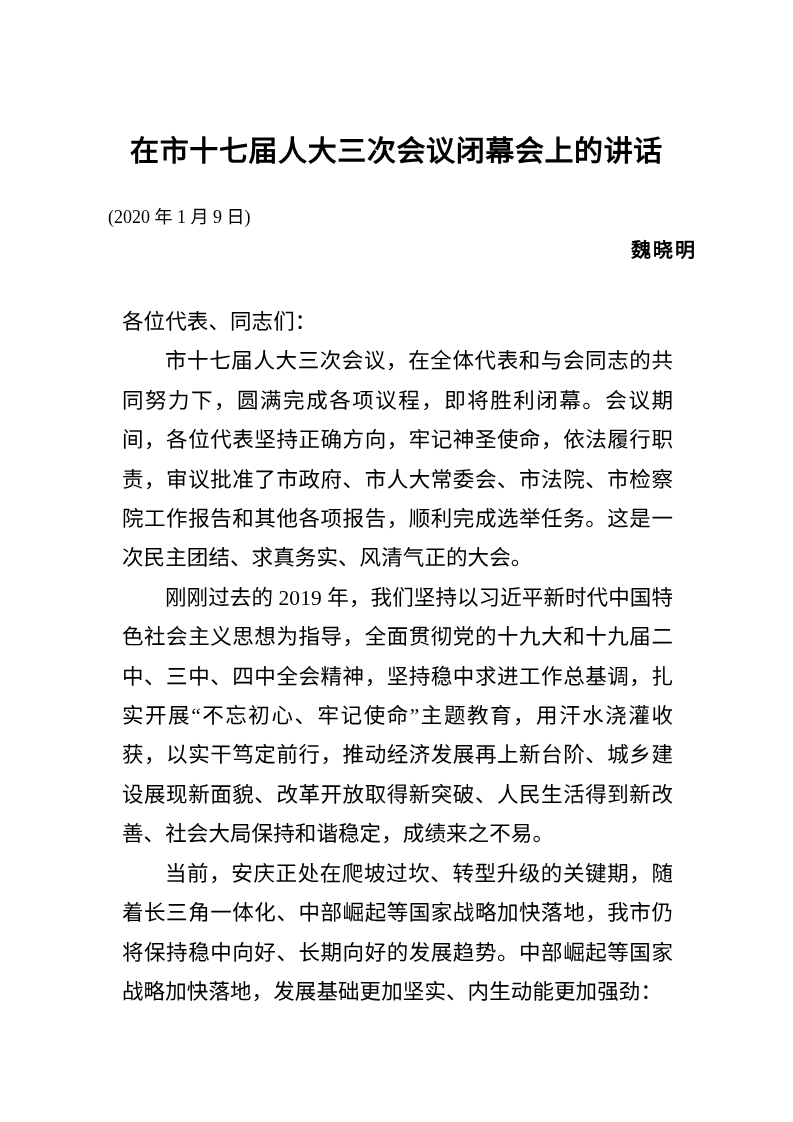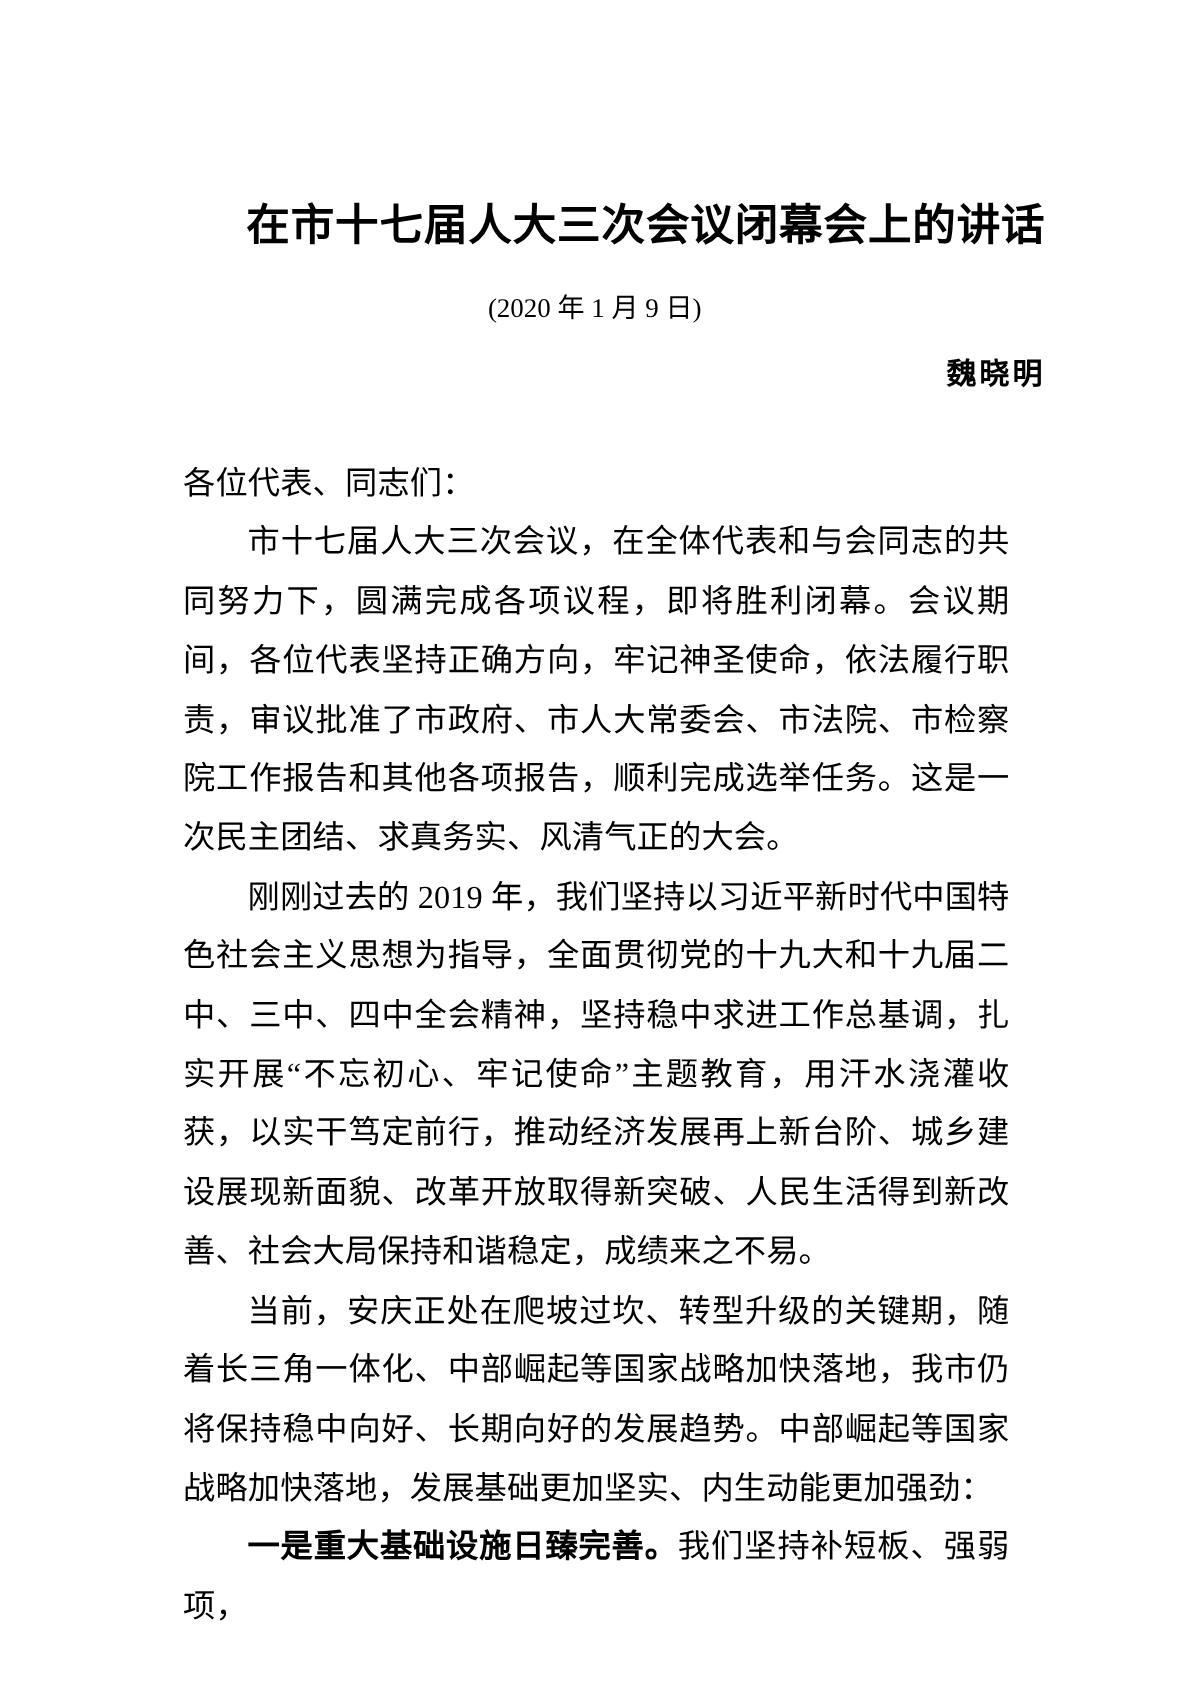--- a/index.html
+++ b/index.html
@@ -28,38 +28,37 @@
     width: 793px;
   }
 
   .doc-title {
     margin: 0;
     padding: 0;
     position: absolute;
     left: 96px;
     top: 131px;
     width: 601px;
-    text-align: right;
+    text-align: center;
     font-family: "Liberation Serif", "DejaVu Serif", serif;
     font-size: 29px;
     font-weight: bold;
     line-height: 40px;
     letter-spacing: 0.6px;
     color: #000000;
     white-space: nowrap;
   }
 
   .doc-date {
-    margin: 0;
+    margin: 12px;
     padding: 0;
     position: absolute;
     left: 96px;
     top: 192px;
     width: 601px;
-    text-align: center;
     font-family: "Liberation Serif", "DejaVu Serif", serif;
     font-size: 18px;
     font-weight: normal;
     line-height: 26px;
     color: #000000;
     white-space: nowrap;
   }
 
   .doc-author {
     margin: 0;
@@ -128,19 +127,16 @@
   <div class="doc-body">
 
     <p class="para">各位代表、同志们：</p>
 
     <p class="para indent">市十七届人大三次会议，在全体代表和与会同志的共同努力下，圆满完成各项议程，即将胜利闭幕。会议期间，各位代表坚持正确方向，牢记神圣使命，依法履行职责，审议批准了市政府、市人大常委会、市法院、市检察院工作报告和其他各项报告，顺利完成选举任务。这是一次民主团结、求真务实、风清气正的大会。</p>
 
     <p class="para indent">刚刚过去的 2019 年，我们坚持以习近平新时代中国特色社会主义思想为指导，全面贯彻党的十九大和十九届二中、三中、四中全会精神，坚持稳中求进工作总基调，扎实开展“不忘初心、牢记使命”主题教育，用汗水浇灌收获，以实干笃定前行，推动经济发展再上新台阶、城乡建设展现新面貌、改革开放取得新突破、人民生活得到新改善、社会大局保持和谐稳定，成绩来之不易。</p>
 
     <p class="para indent">当前，安庆正处在爬坡过坎、转型升级的关键期，随着长三角一体化、中部崛起等国家战略加快落地，我市仍将保持稳中向好、长期向好的发展趋势。中部崛起等国家战略加快落地，发展基础更加坚实、内生动能更加强劲：</p>
 
-    <p class="para indent">
-      <span class="lead-bold">一是重大基础设施日臻完善。</span><span>我们坚持补短板、强弱项，</span>
-    </p>
 
   </div>
 
 </div>
 
 </body></html>

